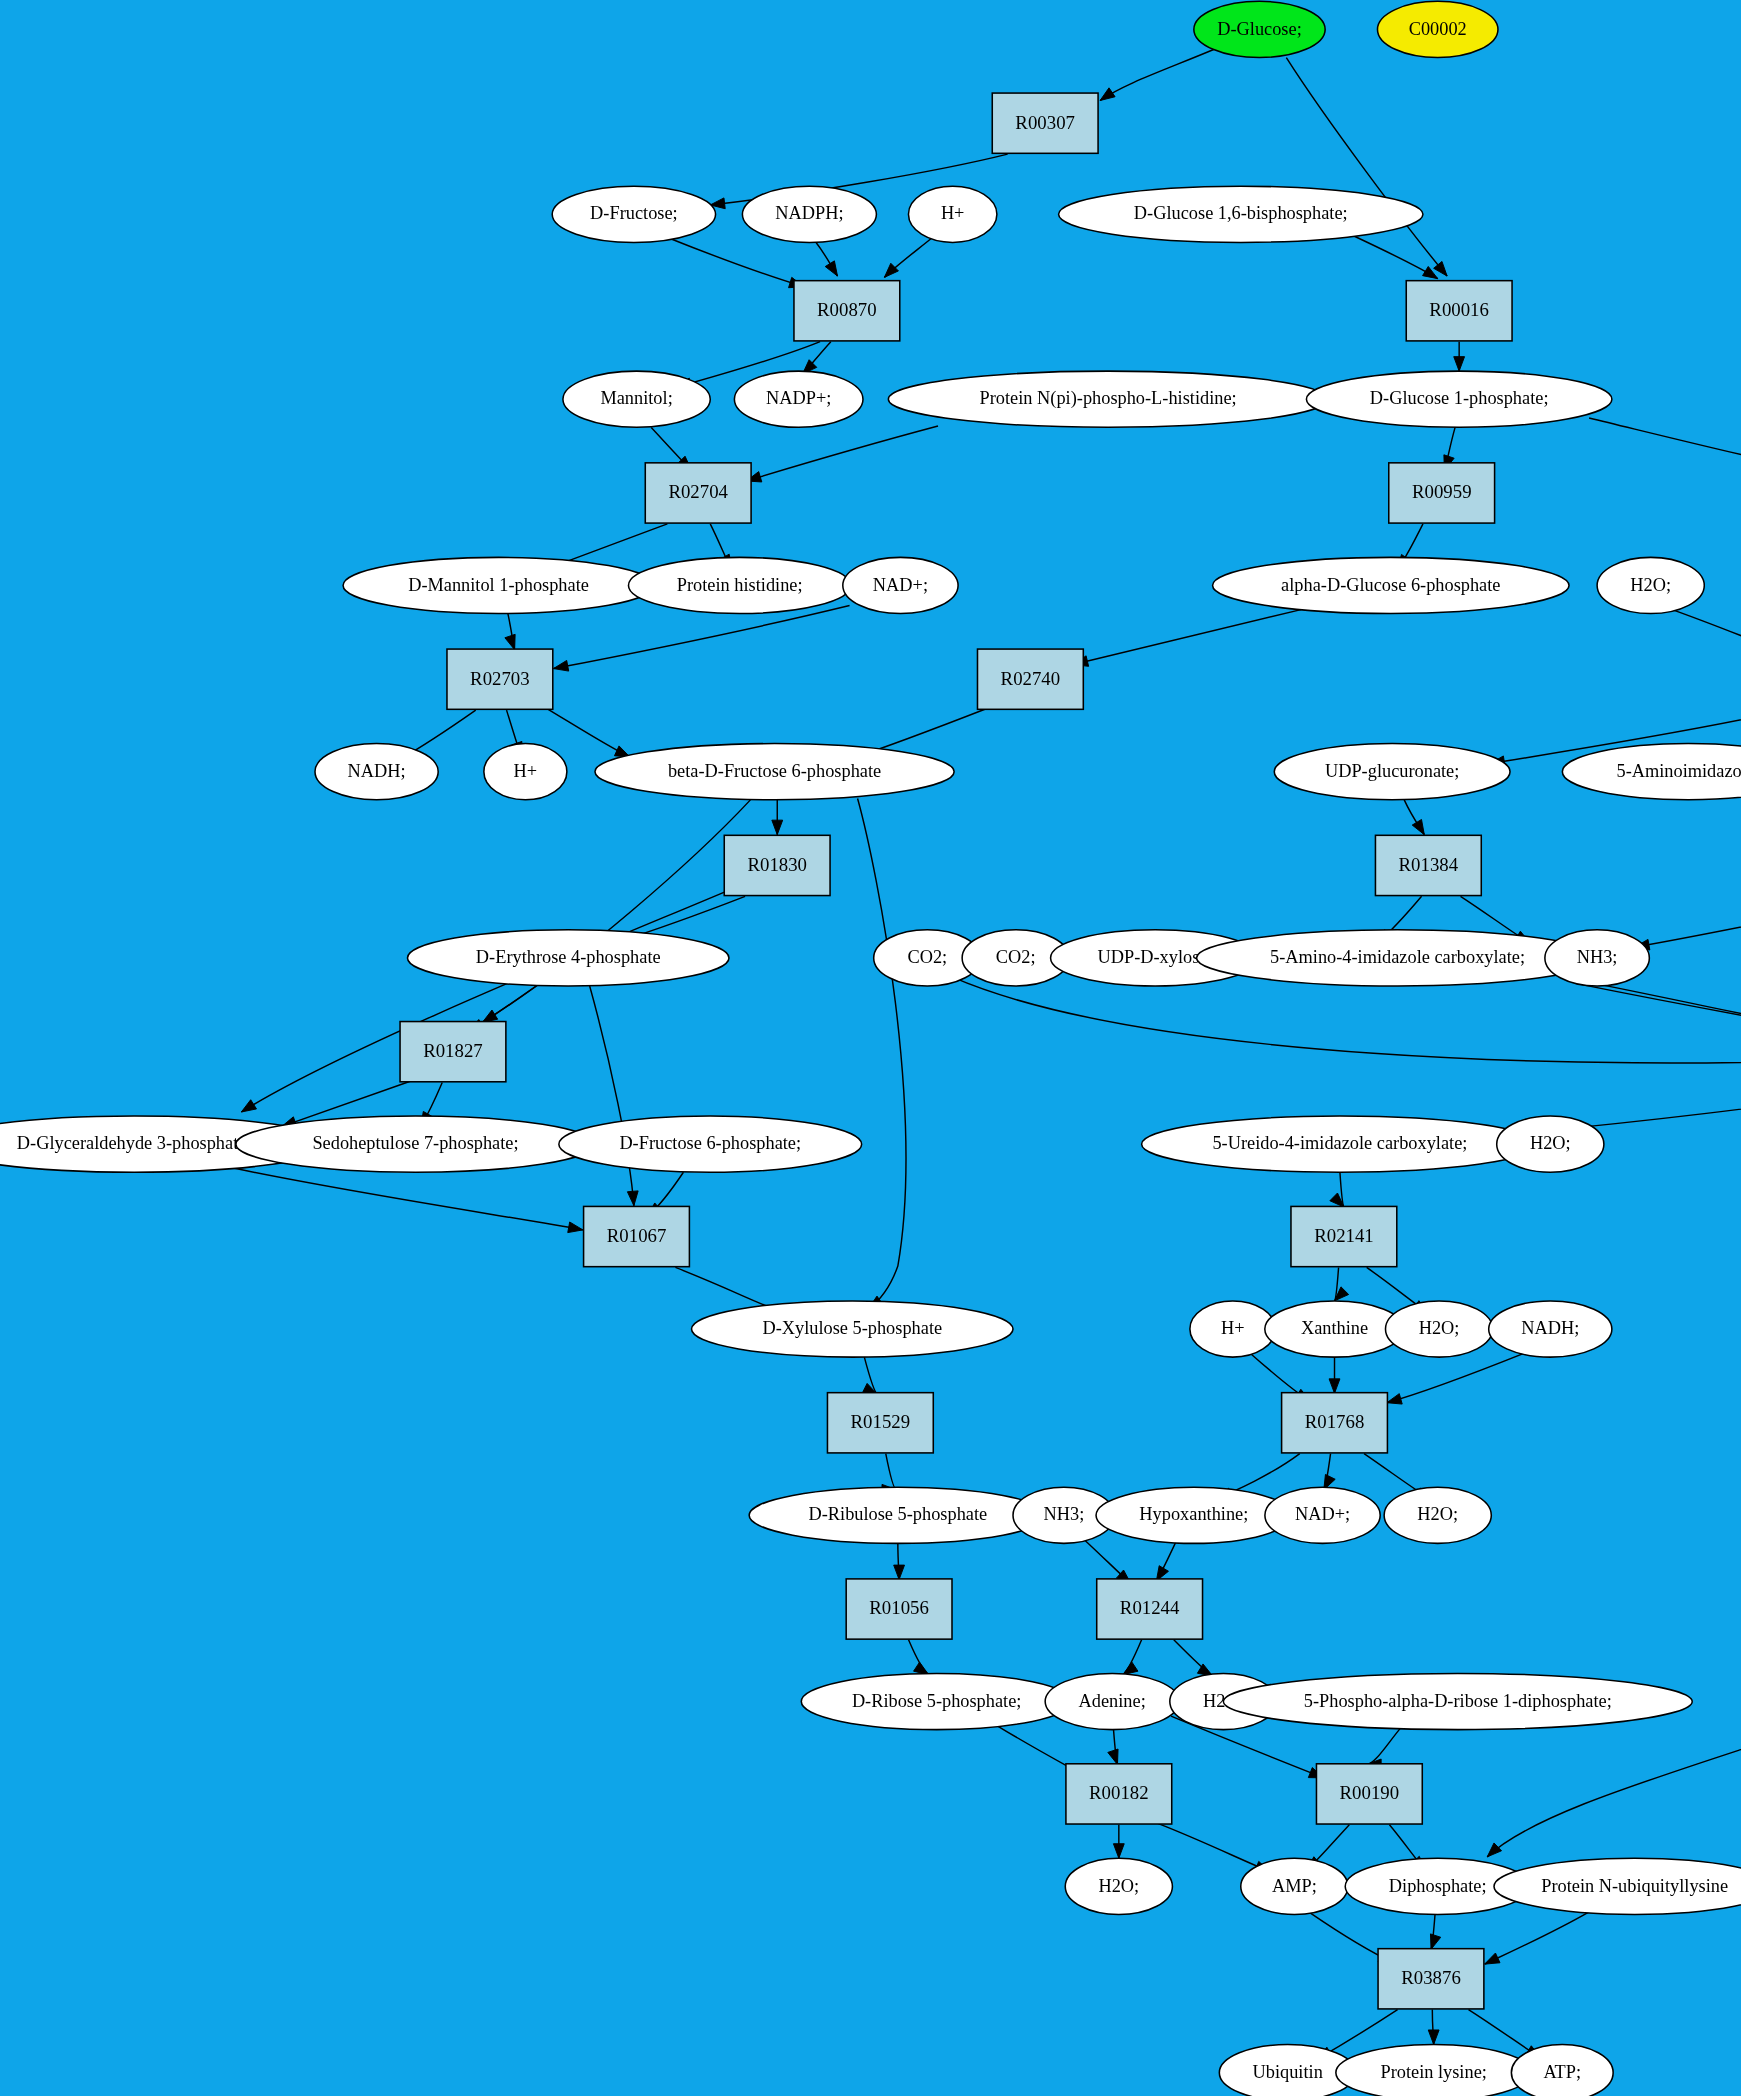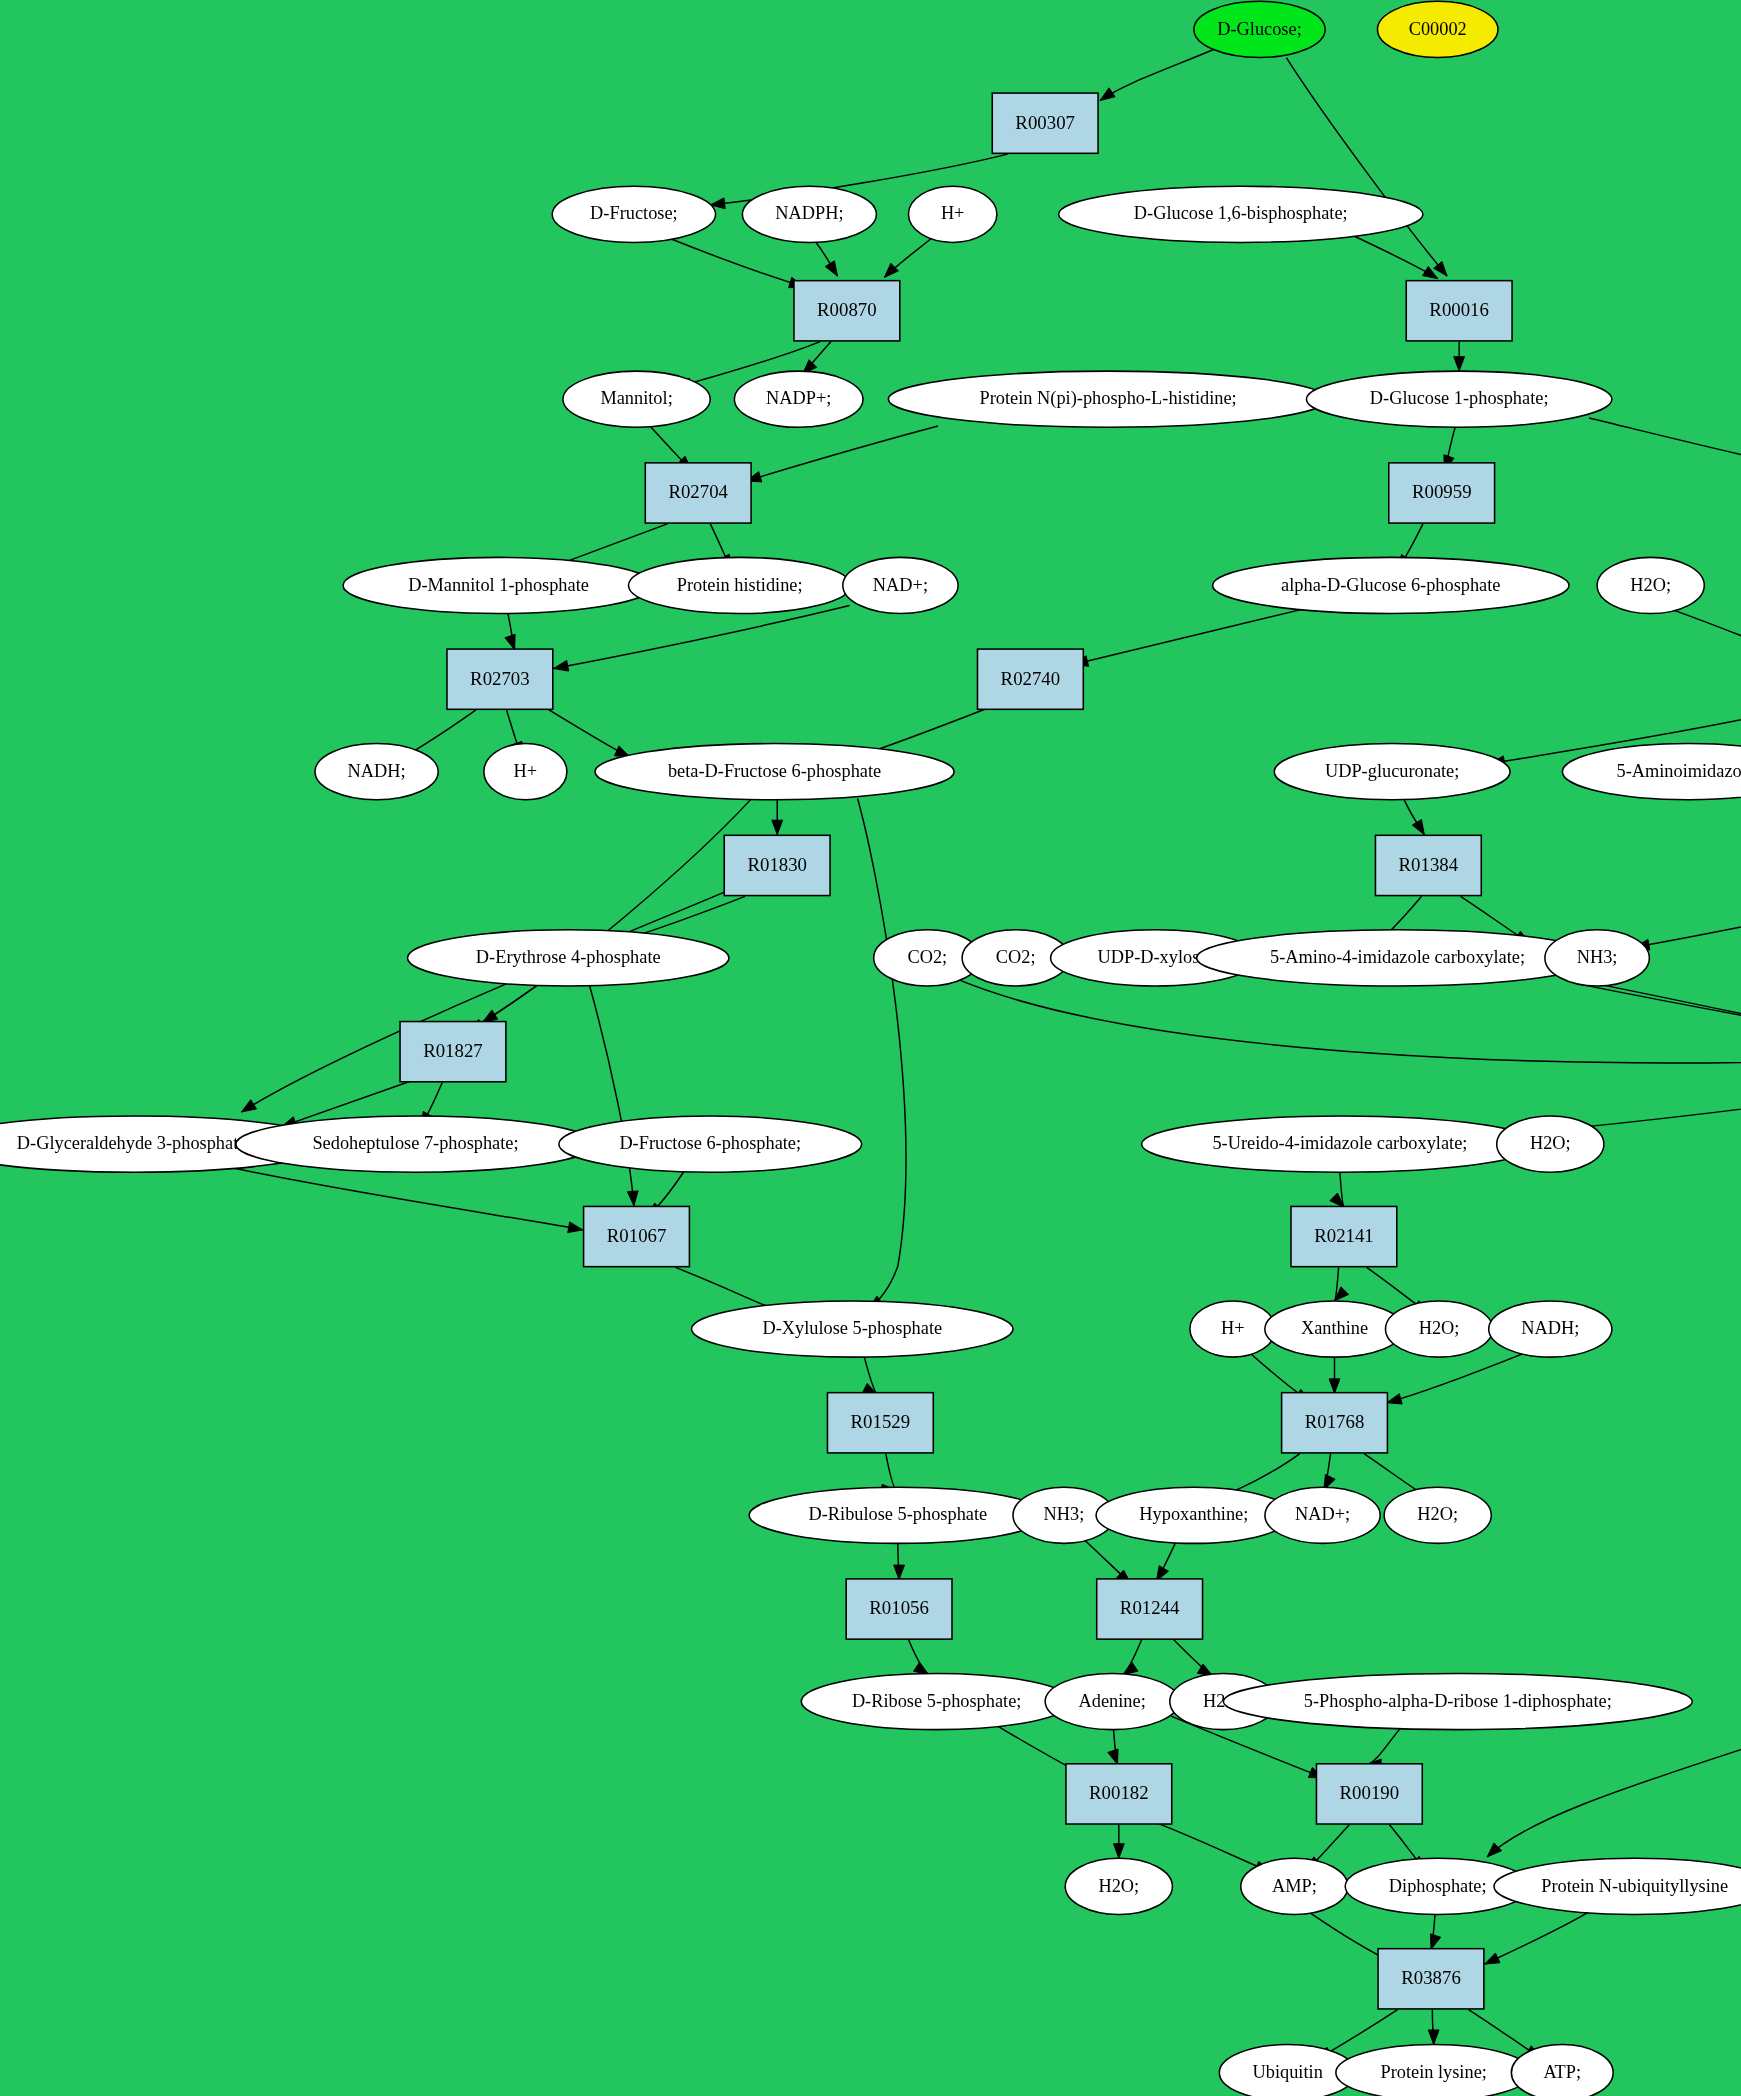--- a/index.html
+++ b/index.html
@@ -7,21 +7,21 @@
     padding: 0;
     background: #ffffff;
   }
   body {
     font-family: "Liberation Serif", "DejaVu Serif", serif;
   }
   #canvas {
     position: relative;
     width: 1742px;
     height: 2096px;
-    background: #22c55e;
+    background: #0ea5e9;
     overflow: hidden;
   }
   svg#graph {
     position: absolute;
     left: 0;
     top: 0;
     width: 1742px;
     height: 2096px;
   }
   .node-ellipse {

